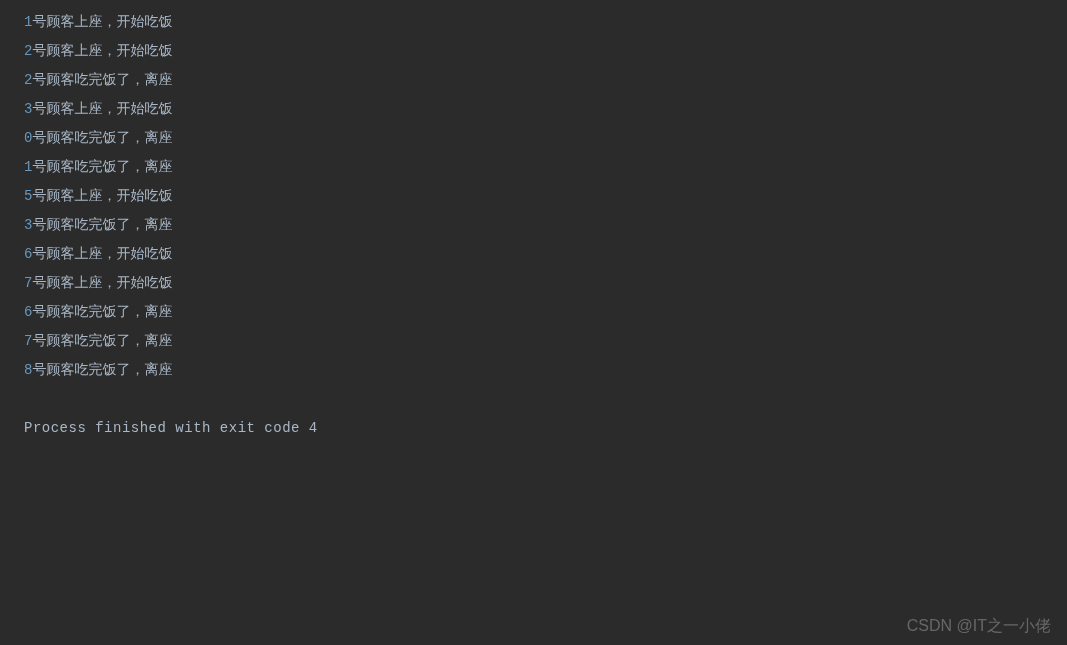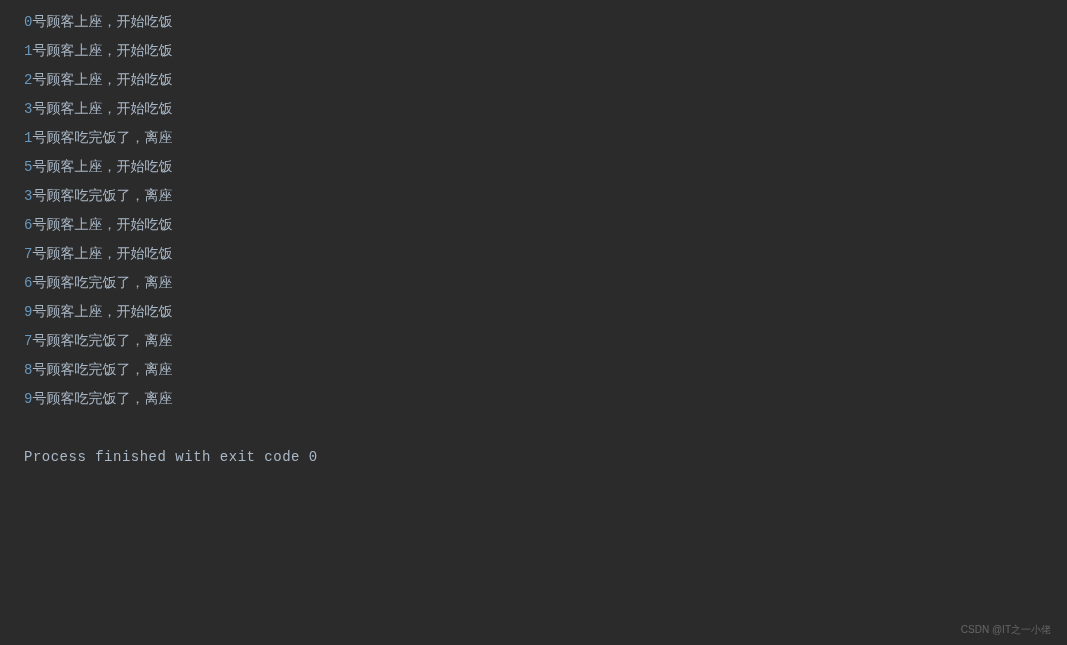--- a/index.html
+++ b/index.html
@@ -32,40 +32,39 @@
       color: #a9b7c6;
       line-height: 29px;
       margin-top: 29px;
       letter-spacing: 0.5px;
     }
     .watermark {
       position: absolute;
       bottom: 8px;
       right: 16px;
       color: #808080;
-      font-size: 10px;
+      font-size: 16px;
       font-family: sans-serif;
       opacity: 0.7;
     }
   </style>
 </head>
 <body>
 
 <div id="console-output">
-    <div class="console-line"><span class="num">0</span><span class="text">号顾客上座，开始吃饭</span></div>
     <div class="console-line"><span class="num">1</span><span class="text">号顾客上座，开始吃饭</span></div>
     <div class="console-line"><span class="num">2</span><span class="text">号顾客上座，开始吃饭</span></div>
+    <div class="console-line"><span class="num">2</span><span class="text">号顾客吃完饭了，离座</span></div>
     <div class="console-line"><span class="num">3</span><span class="text">号顾客上座，开始吃饭</span></div>
+    <div class="console-line"><span class="num">0</span><span class="text">号顾客吃完饭了，离座</span></div>
     <div class="console-line"><span class="num">1</span><span class="text">号顾客吃完饭了，离座</span></div>
     <div class="console-line"><span class="num">5</span><span class="text">号顾客上座，开始吃饭</span></div>
     <div class="console-line"><span class="num">3</span><span class="text">号顾客吃完饭了，离座</span></div>
     <div class="console-line"><span class="num">6</span><span class="text">号顾客上座，开始吃饭</span></div>
     <div class="console-line"><span class="num">7</span><span class="text">号顾客上座，开始吃饭</span></div>
     <div class="console-line"><span class="num">6</span><span class="text">号顾客吃完饭了，离座</span></div>
-    <div class="console-line"><span class="num">9</span><span class="text">号顾客上座，开始吃饭</span></div>
     <div class="console-line"><span class="num">7</span><span class="text">号顾客吃完饭了，离座</span></div>
     <div class="console-line"><span class="num">8</span><span class="text">号顾客吃完饭了，离座</span></div>
-    <div class="console-line"><span class="num">9</span><span class="text">号顾客吃完饭了，离座</span></div>
   </div>
 
-<div class="process-line">Process finished with exit code 0</div>
+<div class="process-line">Process finished with exit code 4</div>
 
 <div class="watermark">CSDN @IT之一小佬</div>
 
 </body></html>

